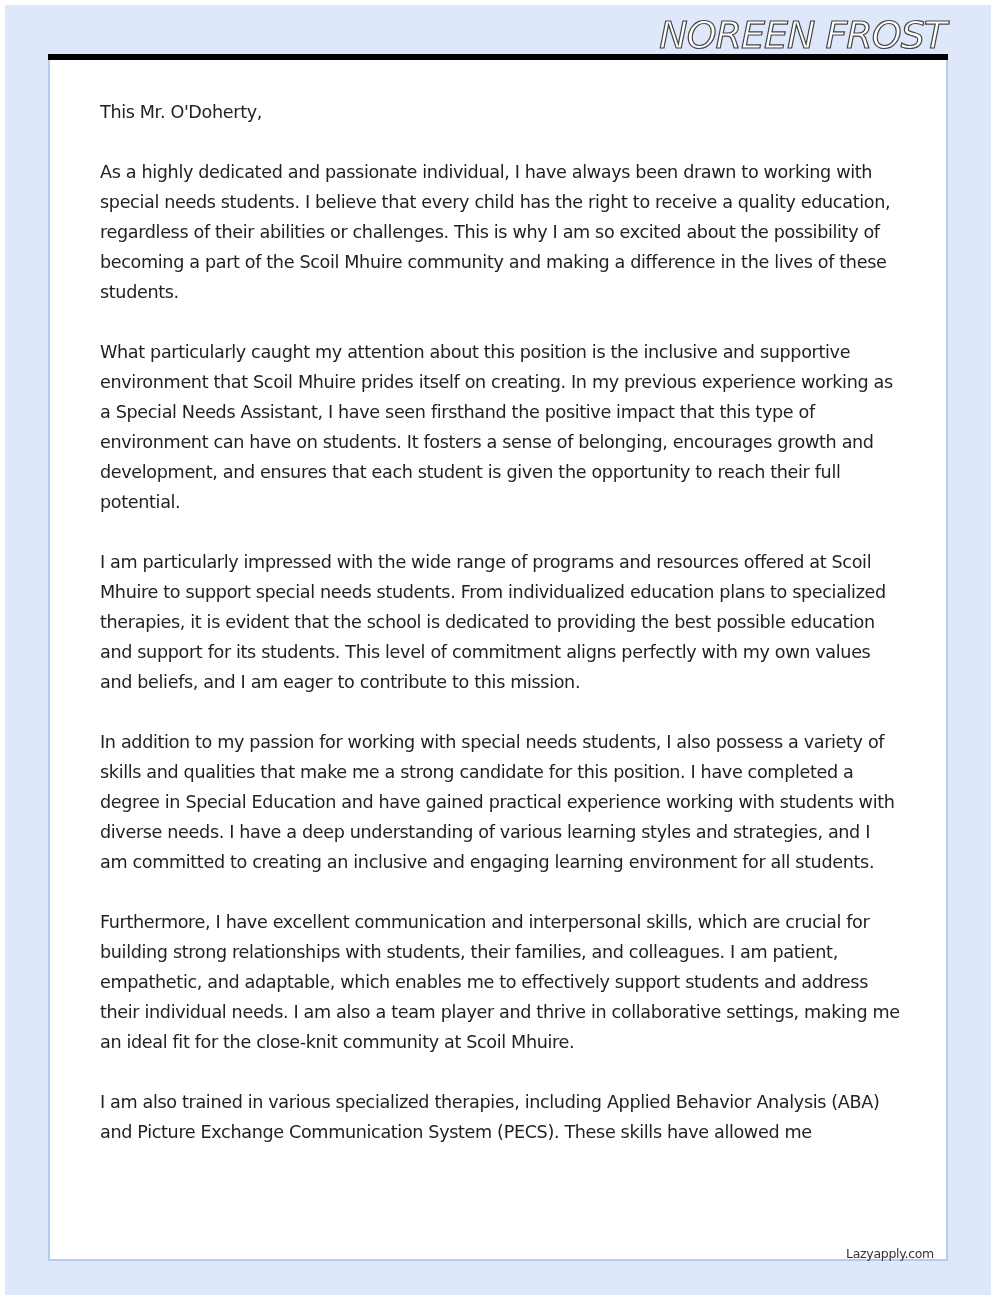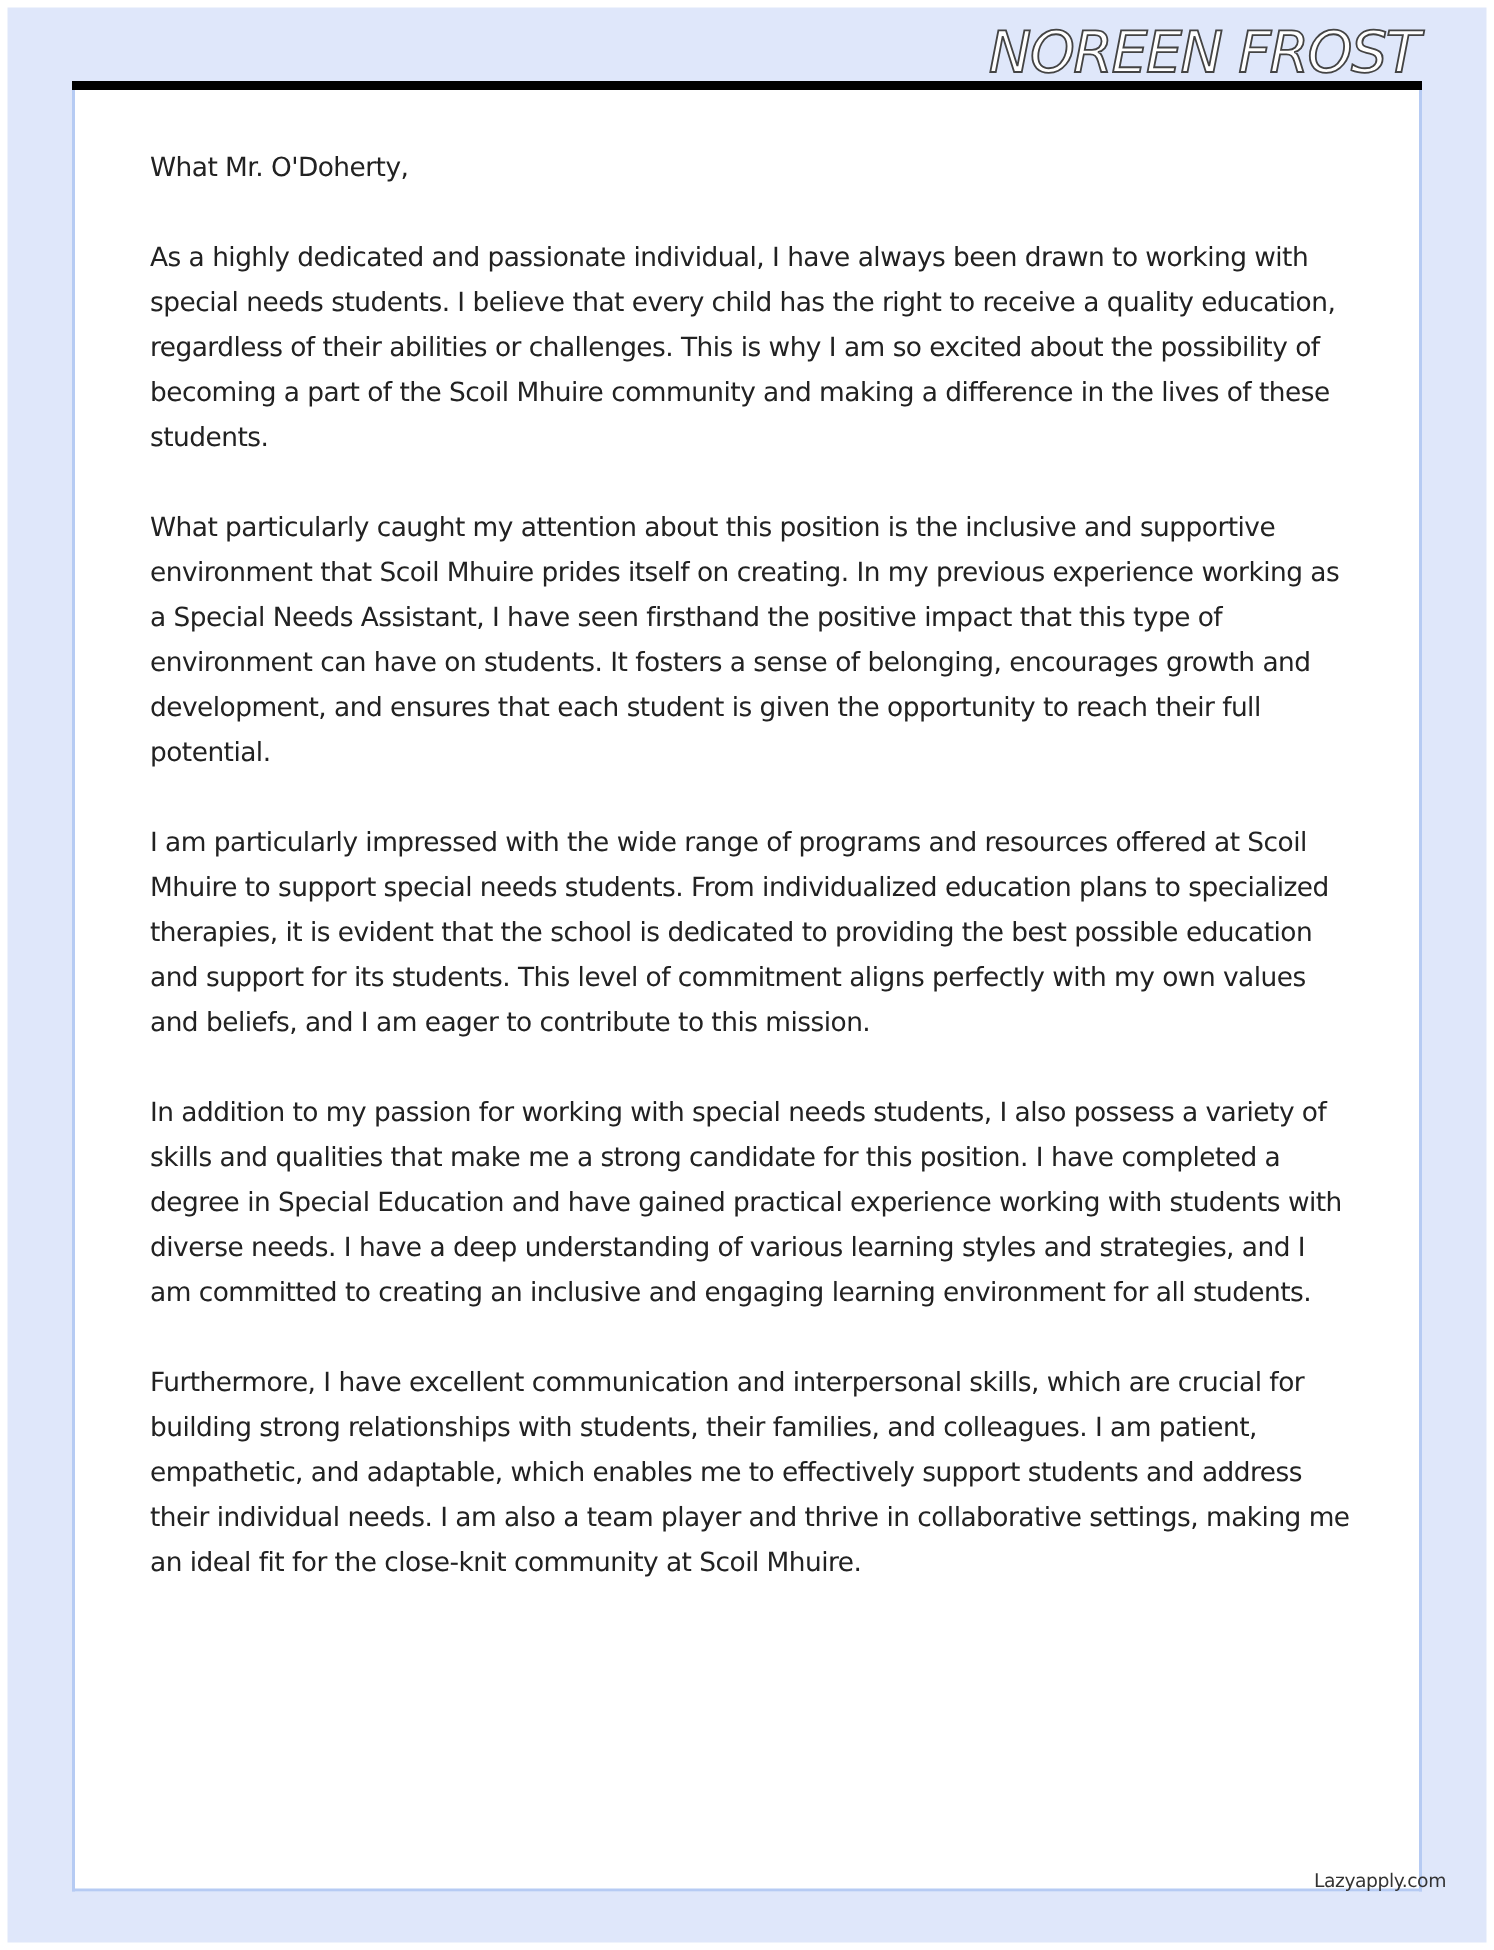--- a/index.html
+++ b/index.html
@@ -23,38 +23,39 @@
     background: #ffffff;
     border-left: 2px solid #b6cbf3; border-right: 2px solid #b6cbf3; border-bottom: 2px solid #b6cbf3;
   }
   .letter {
     position: absolute; left: 100px; top: 97px; width: 800px;
     font-family: "DejaVu Sans", sans-serif; font-size: 17.6px; line-height: 30px;
     color: #222222; letter-spacing: -0.35px;
   }
   .letter p { margin: 0 0 30px 0; }
   .watermark {
-    position: absolute; left: 876px; top: 1246px;
+    position: absolute; left: 846px; top: 1246px;
     font-family: "DejaVu Sans", sans-serif; font-size: 12.5px; color: #333333;
     letter-spacing: -0.3px;
   }
 </style>
 </head>
 <body>
 
 <div class="frame"></div>
 
 <h1 class="name">NOREEN FROST</h1>
 
 <div class="topbar"></div>
 
 <div class="page"></div>
 
 <div class="letter">
-  <p>What Mr. O'Doherty,</p>
+  <p>This Mr. O'Doherty,</p>
   <p>As a highly dedicated and passionate individual, I have always been drawn to working with special needs students. I believe that every child has the right to receive a quality education, regardless of their abilities or challenges. This is why I am so excited about the possibility of becoming a part of the Scoil Mhuire community and making a difference in the lives of these students.</p>
   <p>What particularly caught my attention about this position is the inclusive and supportive environment that Scoil Mhuire prides itself on creating. In my previous experience working as a Special Needs Assistant, I have seen firsthand the positive impact that this type of environment can have on students. It fosters a sense of belonging, encourages growth and development, and ensures that each student is given the opportunity to reach their full potential.</p>
   <p>I am particularly impressed with the wide range of programs and resources offered at Scoil Mhuire to support special needs students. From individualized education plans to specialized therapies, it is evident that the school is dedicated to providing the best possible education and support for its students. This level of commitment aligns perfectly with my own values and beliefs, and I am eager to contribute to this mission.</p>
   <p>In addition to my passion for working with special needs students, I also possess a variety of skills and qualities that make me a strong candidate for this position. I have completed a degree in Special Education and have gained practical experience working with students with diverse needs. I have a deep understanding of various learning styles and strategies, and I am committed to creating an inclusive and engaging learning environment for all students.</p>
   <p>Furthermore, I have excellent communication and interpersonal skills, which are crucial for building strong relationships with students, their families, and colleagues. I am patient, empathetic, and adaptable, which enables me to effectively support students and address their individual needs. I am also a team player and thrive in collaborative settings, making me an ideal fit for the close-knit community at Scoil Mhuire.</p>
+  <p>I am also trained in various specialized therapies, including Applied Behavior Analysis (ABA) and Picture Exchange Communication System (PECS). These skills have allowed me</p>
 </div>
 
 <div class="watermark">Lazyapply.com</div>
 
 </body></html>

